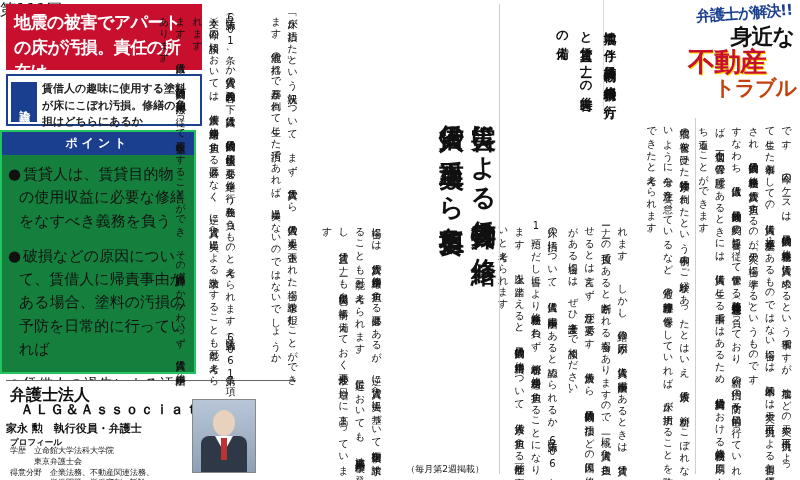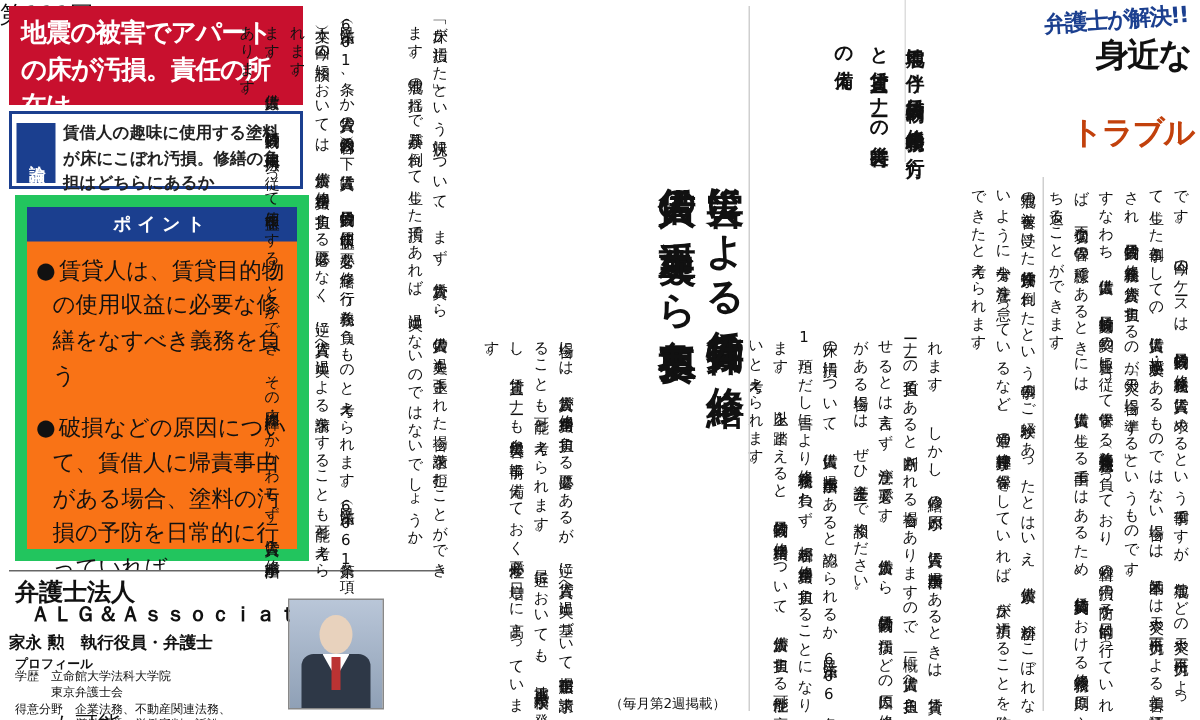--- a/index.html
+++ b/index.html
@@ -63,22 +63,22 @@
     writing-mode:vertical-rl;text-align:center;line-height:26px;
     letter-spacing:1px;
   }
   .ronten .txt{
     position:absolute;left:34px;top:5px;right:4px;
     font-size:11px;line-height:1.5;color:#222;font-weight:bold;
   }
 
   
   .pointbox{
-    position:absolute;left:10px;top:130px;width:196px;height:244px;
-    border:8px solid #22c55e;box-sizing:border-box;background:#f97316;
+    position:absolute;left:0;top:130px;width:196px;height:244px;
+    border:2px solid #22c55e;box-sizing:border-box;background:#15803d;
   }
   .pointbox .ptitle{
     background:#1b3f8f;color:#fff;text-align:center;
     font-size:12px;font-weight:bold;letter-spacing:4px;
     padding:3px 0;
   }
   .pointbox ul{margin:0;padding:8px 6px 0 6px;list-style:none;}
   .pointbox li{
     font-size:15px;line-height:1.55;margin-bottom:12px;
     text-indent:-11px;padding-left:11px;color:#111;
@@ -154,20 +154,21 @@
   }
 </style>
 </head>
 <body>
 
 <div class="page">
 
   <div class="masthead">
     <div class="m1">弁護士が解決!!</div>
     <div class="m2">身近な</div>
+    <div class="m3">不動産</div>
     <div class="m4">トラブル</div>
   </div>
   <div class="issue">第111回</div>
 
   <div class="headline">地震の被害でアパートの床が汚損。責任の所在は</div>
 
   <div class="ronten">
     <div class="tag">論点</div>
     <div class="txt">賃借人の趣味に使用する塗料が床にこぼれ汚損。修繕の負担はどちらにあるか</div>
   </div>

